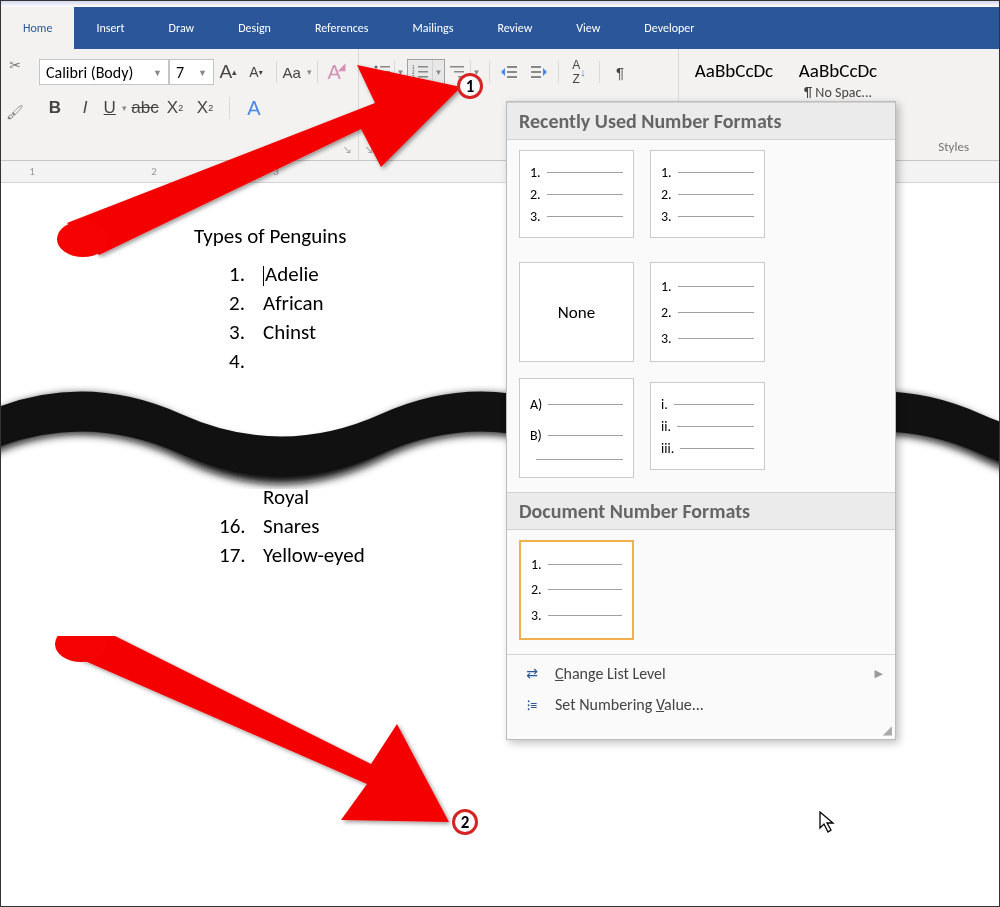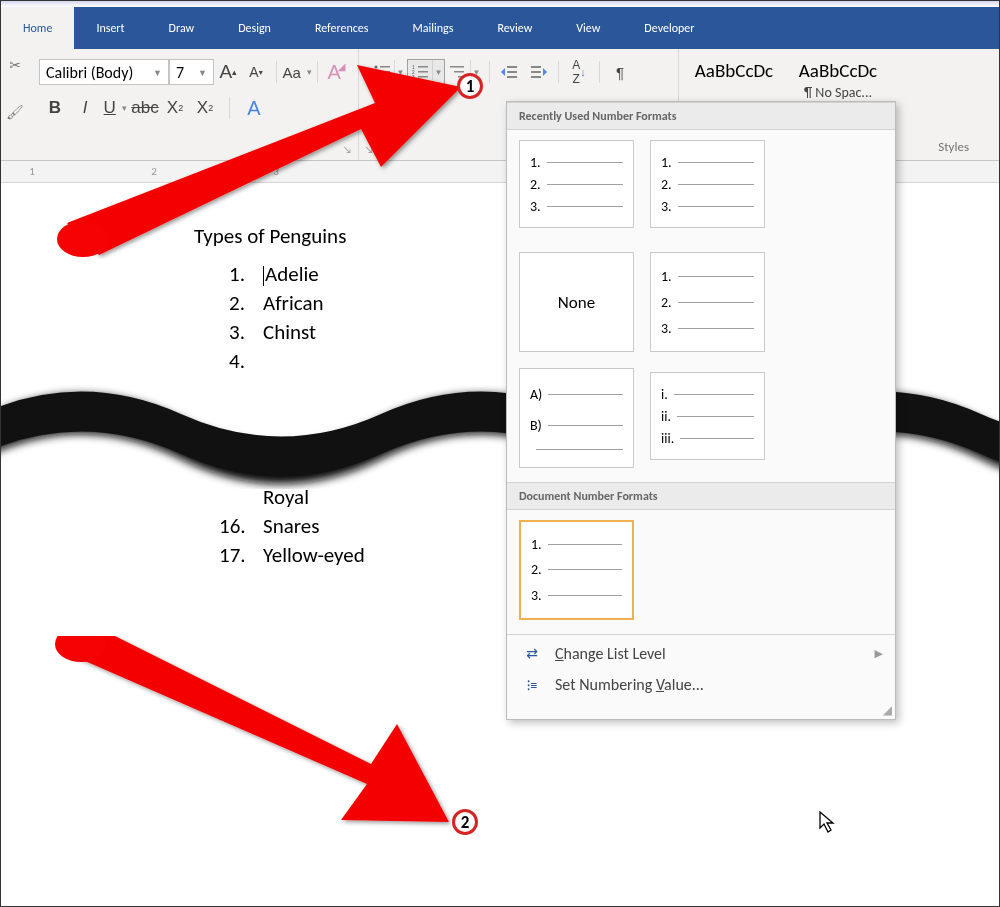--- a/index.html
+++ b/index.html
@@ -183,21 +183,21 @@
       background: #fafafa;
       border: 1px solid #bcbcbc;
       box-shadow: 3px 3px 8px rgba(0,0,0,0.25);
       z-index: 50;
     }
     .panel-section-header {
       background: #ebebeb;
       border-top: 1px solid #d2d2d2;
       border-bottom: 1px solid #d2d2d2;
       padding: 6px 12px;
-      font-size: 12px;
+      font-size: 20px;
       color: #666;
       font-weight: 600;
     }
     .swatch-row { display: flex; gap: 16px; padding: 10px 12px 14px 12px; flex-wrap: wrap;}
     .num-swatch {
       width: 115px;
       height: 100px;
       background: #fff;
       border: 1px solid #cacaca;
       padding: 10px 10px;

